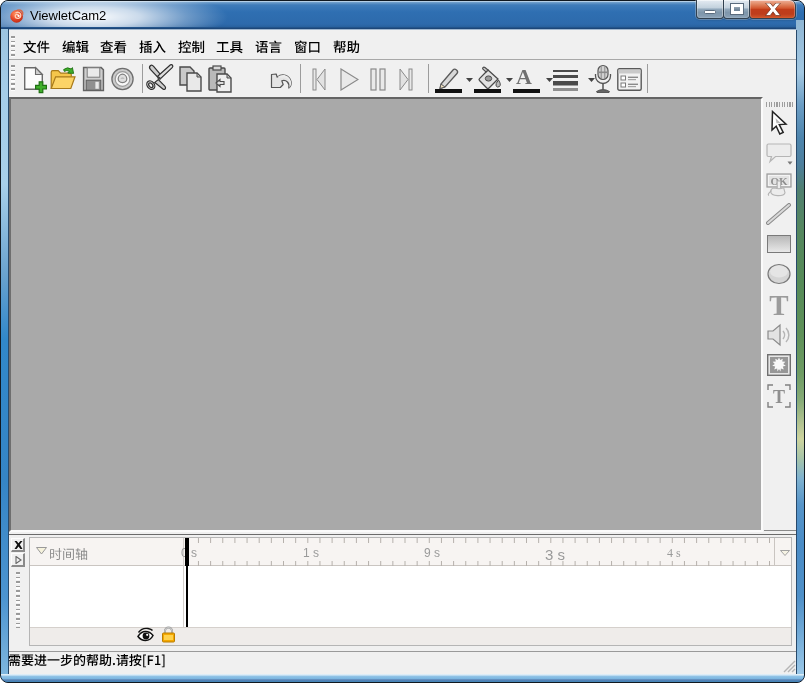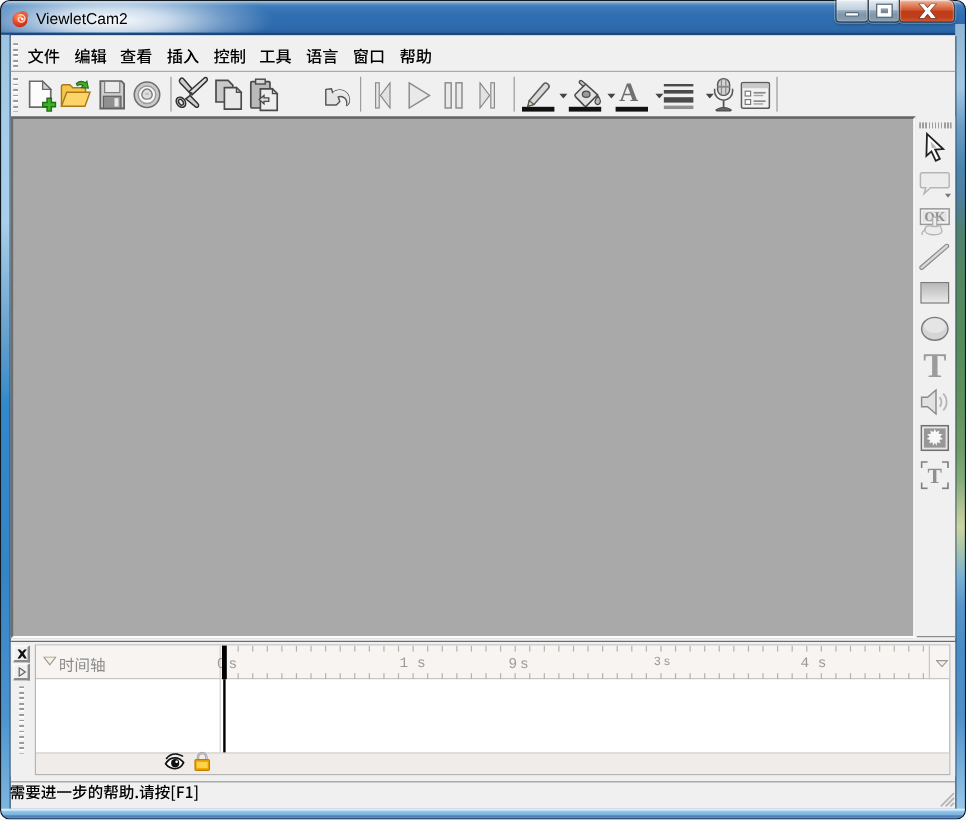--- a/index.html
+++ b/index.html
@@ -356,24 +356,24 @@
       <rect x="547.55" y="23" width="1" height="5"></rect>
       <rect x="559.70" y="0" width="1" height="5"></rect>
       <rect x="559.70" y="23" width="1" height="5"></rect>
       <rect x="571.85" y="0" width="1" height="5"></rect>
       <rect x="571.85" y="23" width="1" height="5"></rect>
       <rect x="584.00" y="0" width="1" height="5"></rect>
       <rect x="584.00" y="23" width="1" height="5"></rect>
     </g>
   </svg>
 <div class="abs" style="left:181px;top:546px;font-size:12px;color:#9a9a9a;font-family:'Liberation Sans',sans-serif;">0 s</div>
-<div class="abs" style="left:303px;top:546px;font-size:12px;color:#9a9a9a;font-family:Liberation Mono, monospace;margin-left:30px;">1 s</div>
+<div class="abs" style="left:303px;top:546px;font-size:12px;color:#9a9a9a;font-family:Liberation Sans, sans-serif;">1 s</div>
 <div class="abs" style="left:424px;top:546px;font-size:12px;color:#9a9a9a;font-family:'Liberation Sans',sans-serif;">9 s</div>
-<div class="abs" style="left:545px;top:546px;font-size:10px;color:#9a9a9a;font-family:'Liberation Sans',sans-serif;">3 s</div>
-<div class="abs" style="left:667px;top:546px;font-size:12px;color:#9a9a9a;font-family:Liberation Mono, monospace;">4 s</div>
+<div class="abs" style="left:545px;top:546px;font-size:15px;color:#9a9a9a;font-family:'Liberation Sans',sans-serif;">3 s</div>
+<div class="abs" style="left:667px;top:546px;font-size:12px;color:#9a9a9a;font-family:Liberation Serif, serif;">4 s</div>
 <div class="abs" style="left:185px;top:538px;width:4px;height:28px;background:#000;"></div>
 <div class="abs" style="left:186px;top:566px;width:2px;height:61px;background:#000;"></div>
 <svg class="abs" style="left:137px;top:626px" width="17" height="17" viewBox="0 0 17 17">
 <path d="M1.5 6.5 Q5 1.5 11 2.5 Q14.5 3.2 15.5 4.5" fill="none" stroke="#111" stroke-width="1.4"></path>
 <path d="M1 10.5 Q4 5.5 8.5 5.5 Q13 5.5 16 9.5 Q13.5 14.5 8.5 14.5 Q4 14.5 1 10.5 Z" fill="#fff" stroke="#111" stroke-width="1.5"></path>
 <circle cx="9" cy="10" r="3.4" fill="#111"></circle>
 <circle cx="10.2" cy="8.8" r="1.1" fill="#fff"></circle>
 </svg>
 <svg class="abs" style="left:161px;top:626px" width="15" height="17" viewBox="0 0 15 17">
 <path d="M4 7 V5 a3.5 3.5 0 0 1 7 0 V7" fill="none" stroke="#9a9a9a" stroke-width="2"></path>

